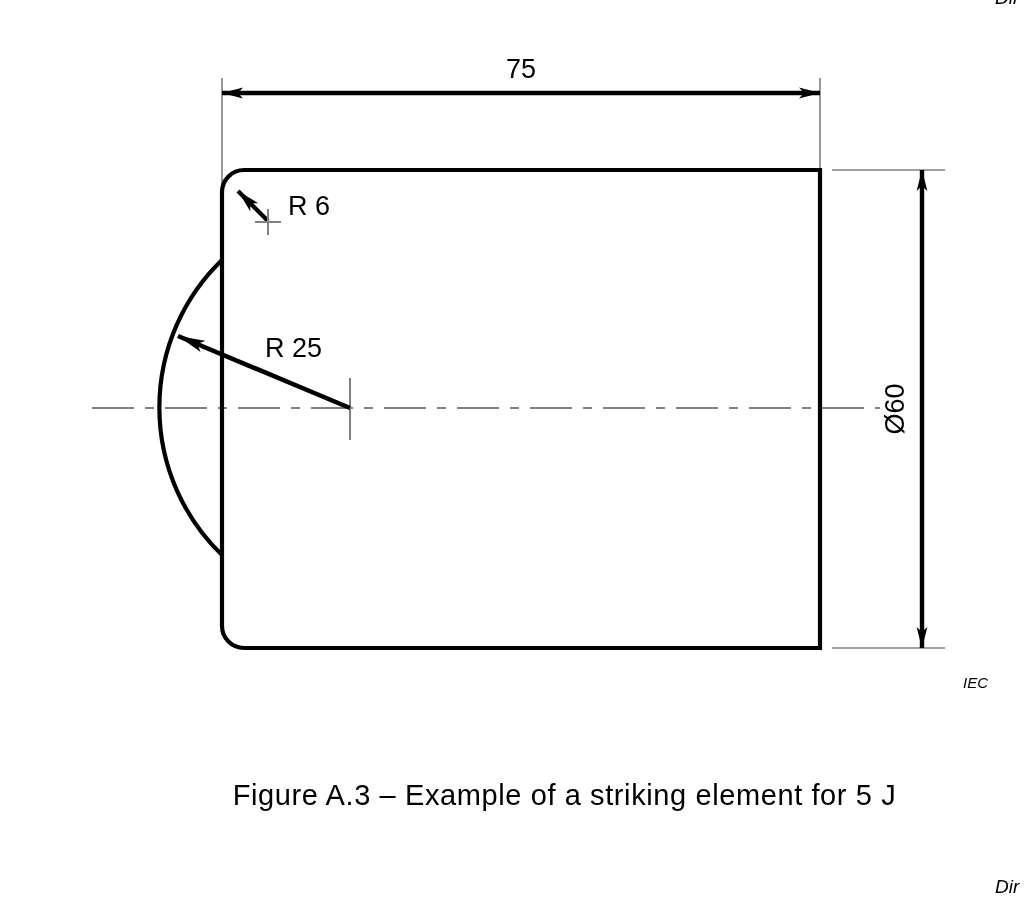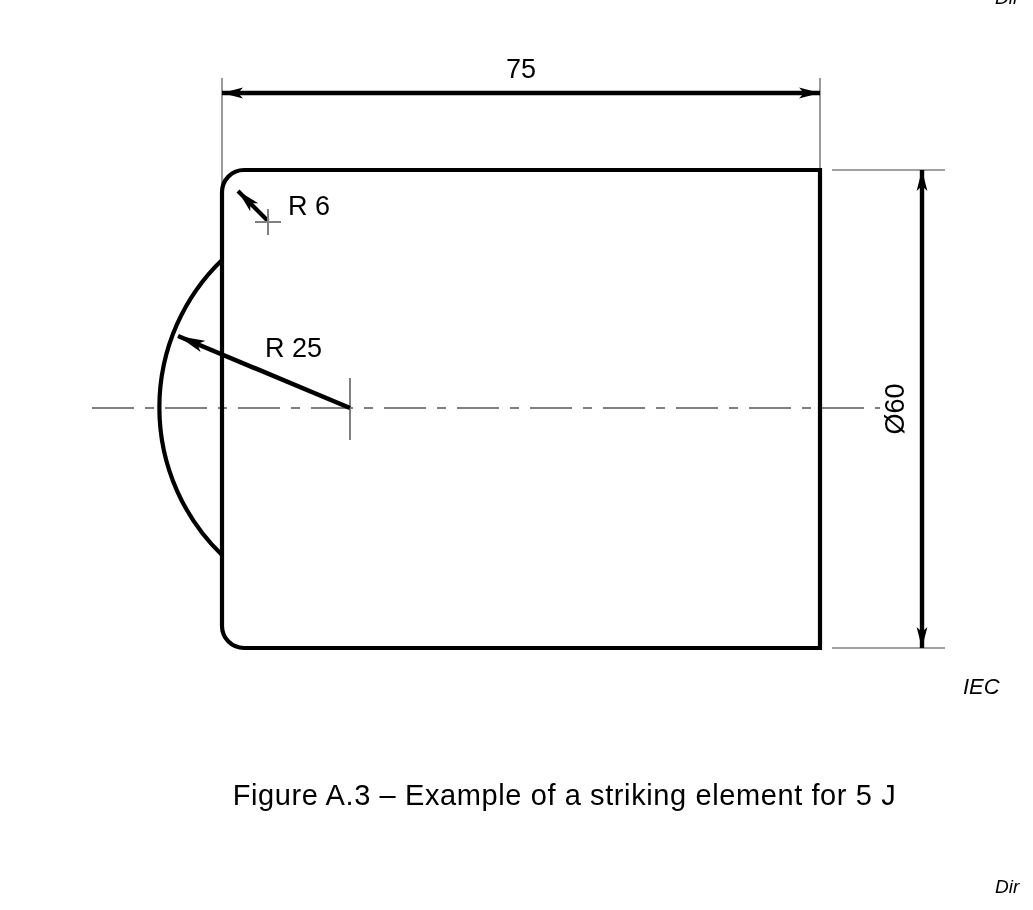--- a/index.html
+++ b/index.html
@@ -62,21 +62,21 @@
     white-space: nowrap;
     padding-left: 32px;
   }
 
   .iec-mark {
     position: absolute;
     left: 963px;
     top: 674px;
     font-family: "Liberation Sans", sans-serif;
     font-style: italic;
-    font-size: 22px;
+    font-size: 15px;
     color: #000000;
   }
 
   text.dimtext {
     font-family: "Liberation Sans", sans-serif;
     font-size: 27px;
     fill: #000000;
   }
 </style>
 </head>

